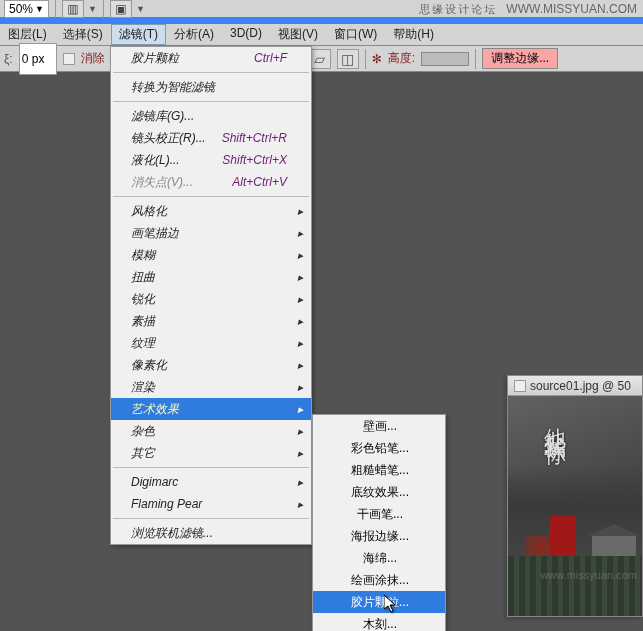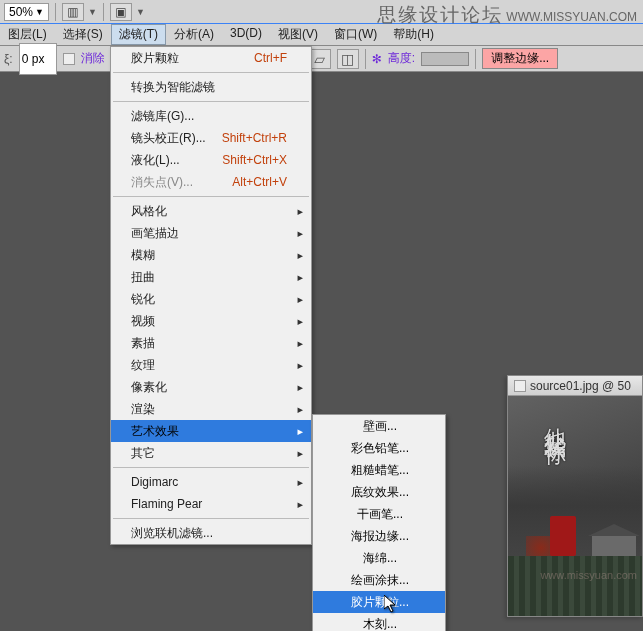--- a/index.html
+++ b/index.html
@@ -1,42 +1,42 @@
 <!DOCTYPE html>
 <html><head>
 <meta charset="utf-8">
 <style>
 * { margin: 0; padding: 0; box-sizing: border-box; font-family: "Microsoft YaHei", SimSun, sans-serif; font-size: 12px; }
 body { background: #535353; width: 643px; height: 631px; overflow: hidden; position: relative; }
-.top-toolbar { background: #d4d4d4; height: 24px; display: flex; align-items: center; padding: 0 4px; gap: 4px; border-bottom: 1px solid #3b82f6; }
+.top-toolbar { background: #d4d4d4; height: 24px; display: flex; align-items: center; padding: 0 4px; gap: 4px; border-bottom: 7px solid #3b82f6; }
 .zoom-select { background: #fff; border: 1px solid #999; padding: 1px 4px; display: flex; align-items: center; gap: 2px; }
 .zoom-select span.arrow { font-size: 9px; }
 .tb-icon { width: 22px; height: 18px; border: 1px solid transparent; display: flex; align-items: center; justify-content: center; color: #444; }
 .tb-icon.bordered { border: 1px solid #999; background: #ddd; }
 .tb-sep { width: 1px; height: 18px; background: #999; margin: 0 2px; }
 .watermark-top { position: absolute; right: 6px; top: 2px; color: #666; font-size: 11px; }
-.watermark-top .cn { font-size: 19px; letter-spacing: 2px; }
+.watermark-top .cn { font-size: 11px; letter-spacing: 2px; margin-right: 6px; }
 .menubar { background: #d4d4d4; height: 22px; display: flex; border-bottom: 1px solid #888; }
 .menu-item { padding: 2px 8px; color: #222; cursor: default; }
 .menu-item.active { background: #cde; border: 1px solid #89a; padding: 1px 7px; }
 .optbar { background: #d4d4d4; height: 26px; display: flex; align-items: center; padding: 0 4px; gap: 6px; border-bottom: 1px solid #888; }
 .optbar .lbl { color: #555; }
 .optbar input.px { width: 38px; height: 32px; border: 1px solid #999; background: #fff; padding: 0 2px; }
 .optbar .check { width: 12px; height: 12px; border: 1px solid #999; background: #eee; display: inline-block; }
-.optbar .disabled { color: #6d28d9; }
+.optbar .disabled { color: #7f1d1d; }
 .optbar .slider-box { width: 48px; height: 14px; background: #bbb; border: 1px solid #888; }
 .optbar .btn { background: #fca5a5; border: 1px solid #888; padding: 1px 8px; }
 .optbar .ico { width: 22px; height: 20px; border: 1px solid #999; background: #ddd; display: flex; align-items: center; justify-content: center; color: #555; font-size: 14px; }
 .optbar .sep { width: 1px; height: 20px; background: #999; }
 .dropdown { position: absolute; top: 46px; left: 110px; width: 202px; background: #f0f0f0; border: 1px solid #979797; box-shadow: 2px 2px 4px rgba(0,0,0,0.3); }
-.dd-row { display: flex; align-items: center; height: 22px; padding: 0 24px 0 20px; color: #222; position: relative; cursor: default; }
+.dd-row { display: flex; align-items: center; height: 22px; padding: 0 24px 0 20px; color: #222; position: relative; cursor: default; font-style: italic; }
 .dd-row.sep { height: 1px; background: #d0d0d0; margin: 3px 2px; border-top: 1px solid #bbb; padding: 0; }
-.dd-row .shortcut { margin-left: auto; color: #c2410c; }
+.dd-row .shortcut { margin-left: auto; color: #701a75; }
 .dd-row.hasarrow::after { content: '▸'; position: absolute; right: 8px; font-size: 11px; color: #333; }
-.dd-row.highlight { background: #2f7bde; color: #000000; }
+.dd-row.highlight { background: #2f7bde; color: #fef9c3; }
 .dd-row.highlight::after { color: #fff; }
 .dd-row.dim { color: #888; }
 .submenu { position: absolute; top: 414px; left: 312px; width: 134px; background: #f0f0f0; border: 1px solid #979797; box-shadow: 2px 2px 4px rgba(0,0,0,0.3); z-index: 5; }
 .sm-row { height: 22px; display: flex; align-items: center; padding: 0 16px 0 18px; cursor: default; justify-content: center; }
 .sm-row.highlight { background: #2f7bde; color: #fff; }
 .doc-window { position: absolute; right: 0; top: 375px; width: 136px; border: 1px solid #888; background: #ccc; box-shadow: -2px 2px 4px rgba(0,0,0,0.2); }
 .doc-title { background: linear-gradient(#e8e8e8,#d0d0d0); height: 20px; display: flex; align-items: center; padding: 0 6px; color: #333; border-bottom: 1px solid #999; gap:4px; }
 .doc-title .xic { width:12px; height:12px; border:1px solid #999; background:#eee;}
 .doc-canvas { width: 100%; height: 220px; position: relative; background: linear-gradient(160deg, #626262 0%, #4a4a4a 40%, #393939 70%, #2a2a2a 100%); overflow: hidden; }
 .calli { position:absolute; left:32px; top:14px; color:#ddd; font-family: "KaiTi", serif; font-size:22px; writing-mode: vertical-rl; letter-spacing:4px; text-shadow:0 0 2px #000;}
@@ -132,36 +132,36 @@
   <div class="dd-row hasarrow">
       <span>模糊</span>
     </div>
   <div class="dd-row hasarrow">
       <span>扭曲</span>
     </div>
   <div class="dd-row hasarrow">
       <span>锐化</span>
     </div>
   <div class="dd-row hasarrow">
-      <span>视频</span>
-    </div>
-  <div class="dd-row hasarrow">
       <span>素描</span>
     </div>
   <div class="dd-row hasarrow">
       <span>纹理</span>
     </div>
   <div class="dd-row hasarrow">
       <span>像素化</span>
     </div>
   <div class="dd-row hasarrow">
       <span>渲染</span>
     </div>
   <div class="dd-row hasarrow highlight">
       <span>艺术效果</span>
+    </div>
+  <div class="dd-row hasarrow">
+      <span>杂色</span>
     </div>
   <div class="dd-row hasarrow">
       <span>其它</span>
     </div>
   <div class="dd-row sep"></div>
   <div class="dd-row hasarrow">
       <span>Digimarc</span>
     </div>
   <div class="dd-row hasarrow">
       <span>Flaming Pear</span>

